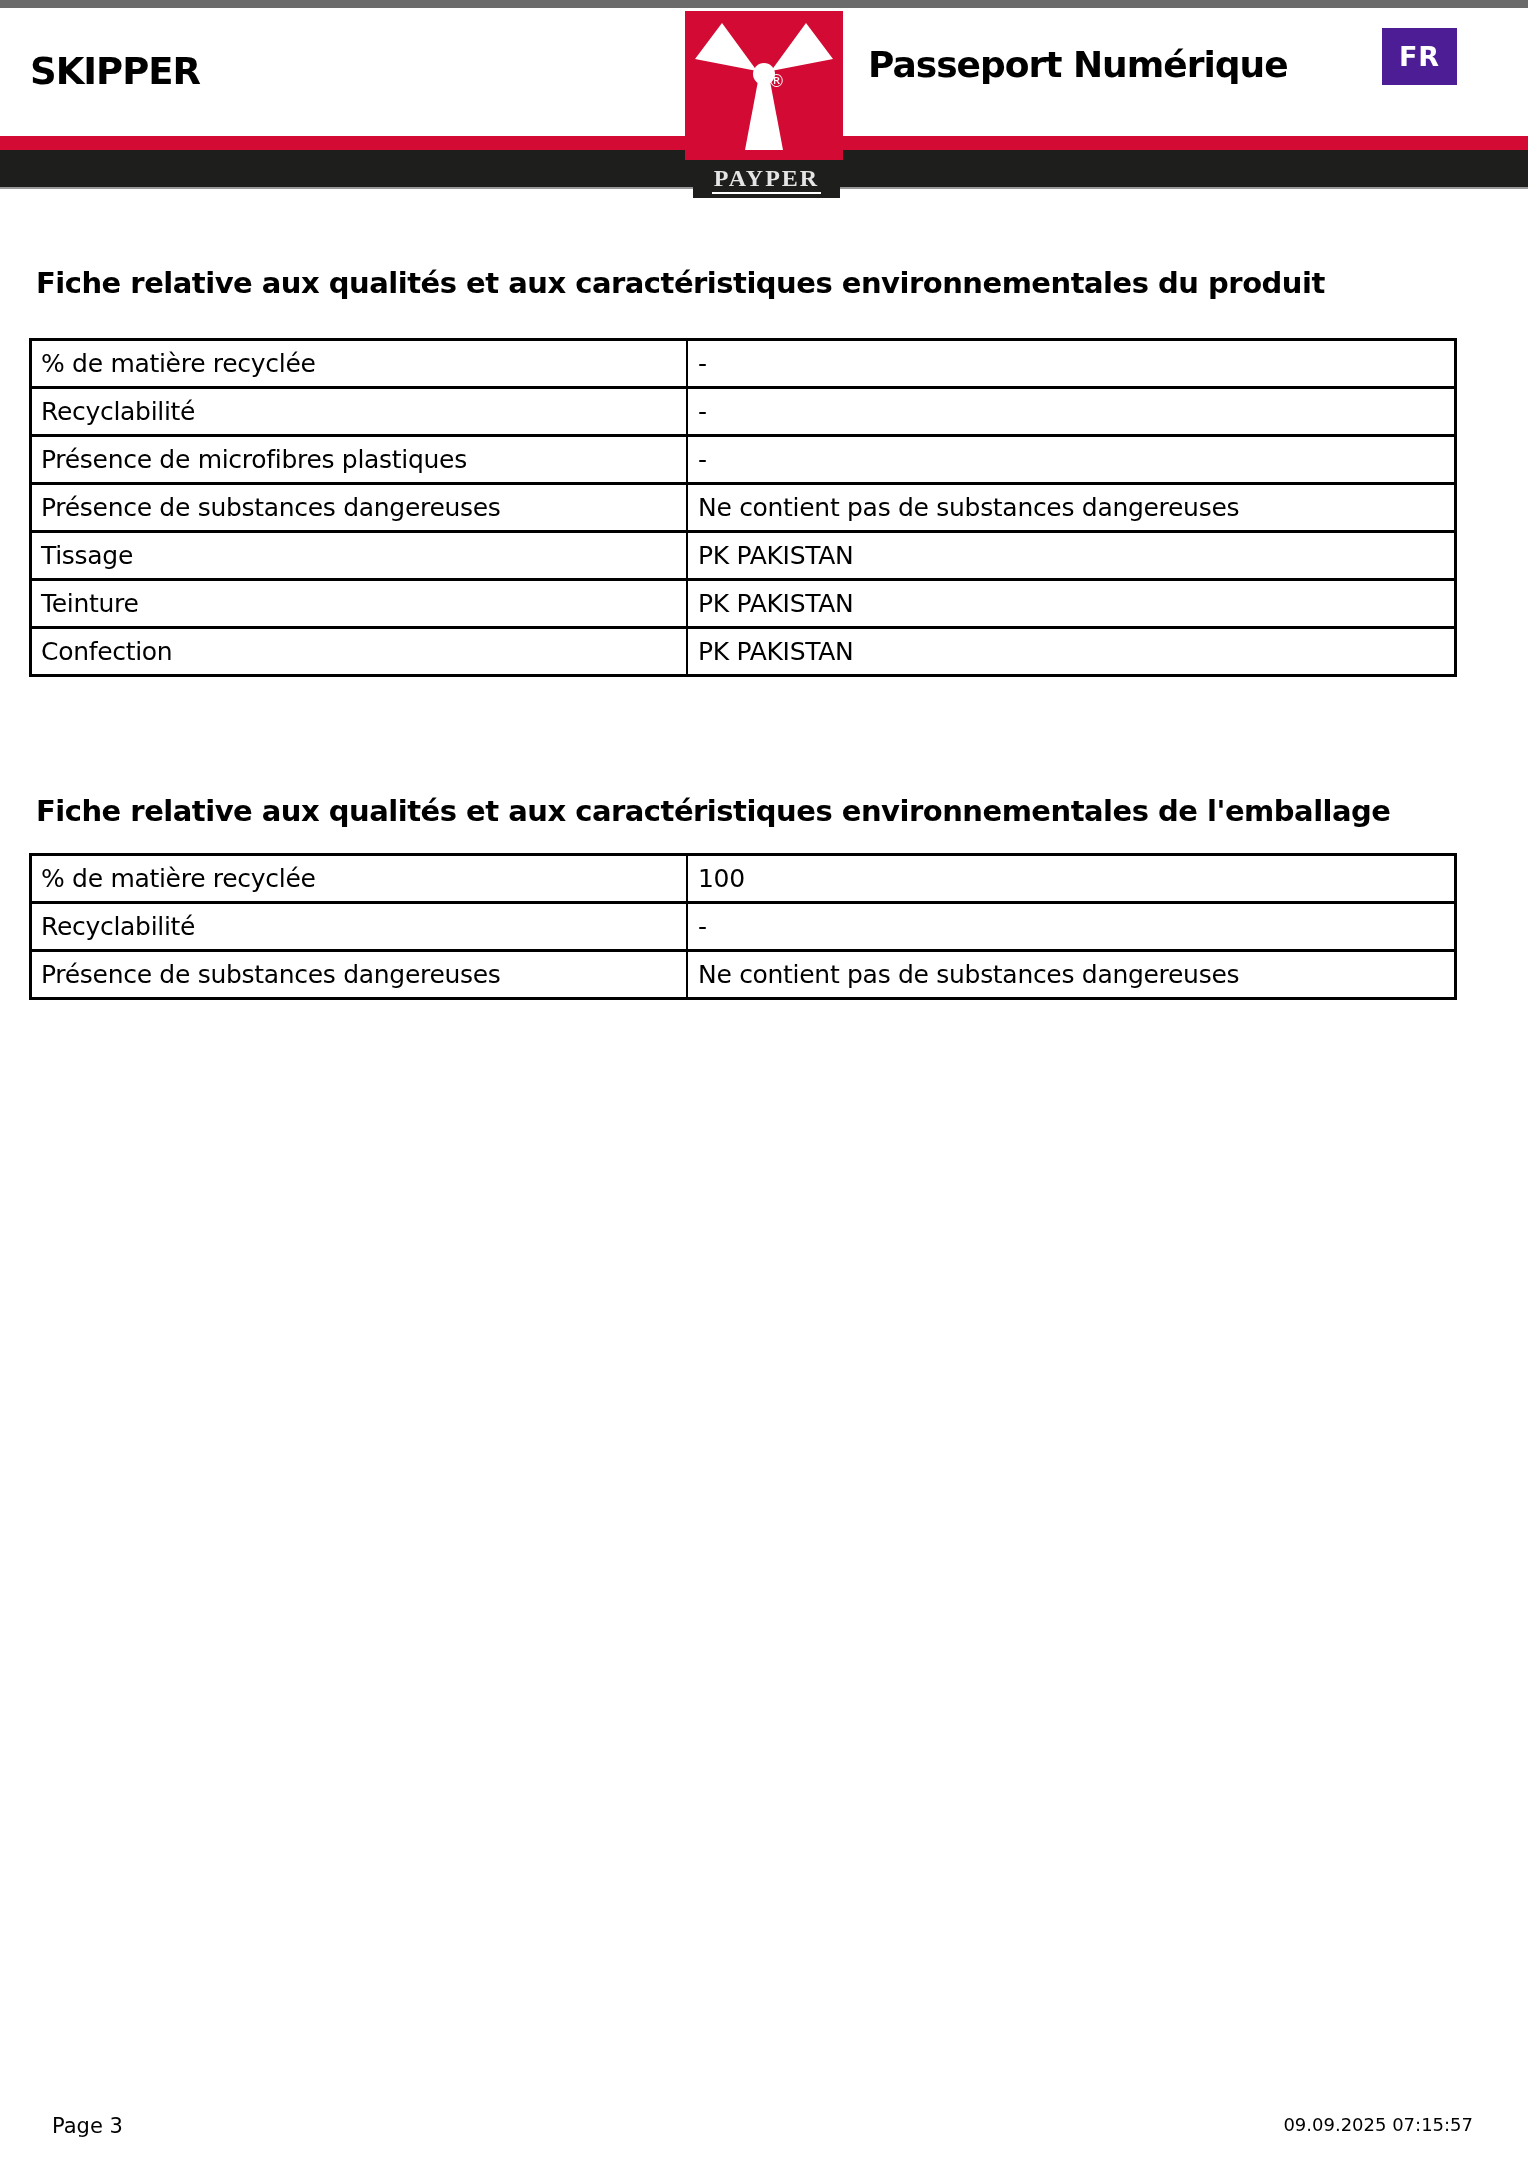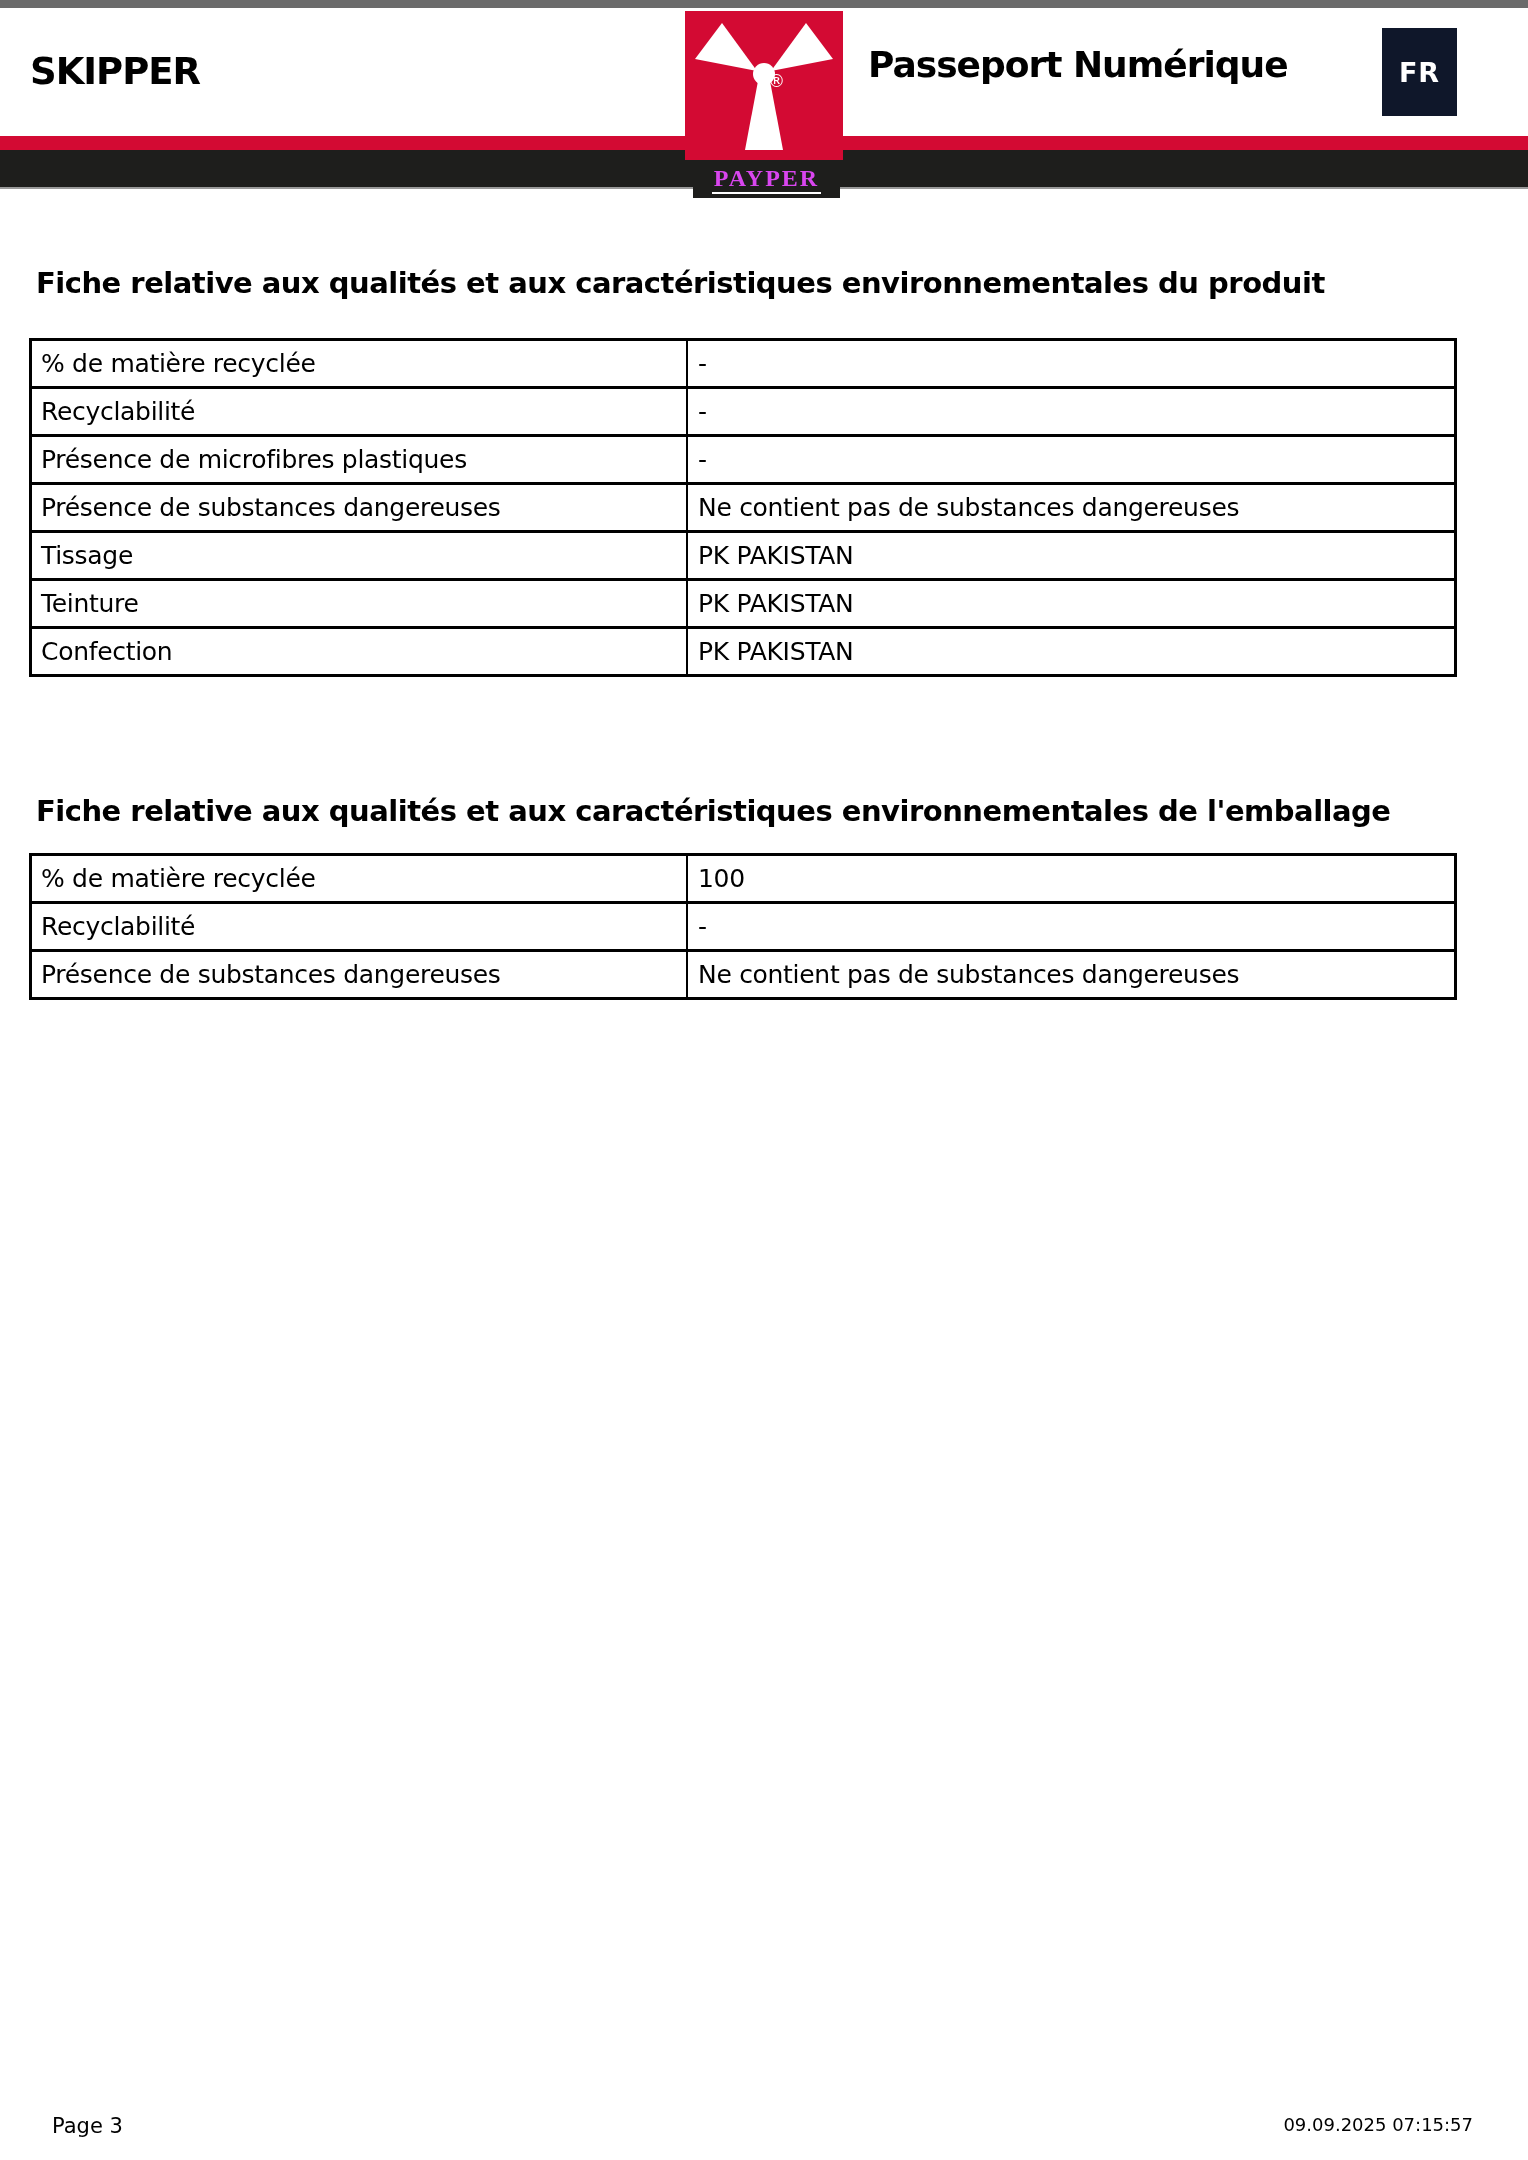--- a/index.html
+++ b/index.html
@@ -18,21 +18,21 @@
   .brand{
     position:absolute;left:30px;top:42px;
     font-size:37px;font-weight:bold;letter-spacing:-1px;
   }
   .doc-title{
     position:absolute;left:868px;top:36px;
     font-size:36px;font-weight:bold;letter-spacing:-1px;
   }
   .fr-badge{
     position:absolute;left:1382px;top:20px;
-    width:75px;height:88px;background:#0f172a;
+    width:75px;height:57px;background:#4c1d95;
     display:flex;align-items:center;justify-content:center;
     color:#fff;font-size:27px;font-weight:bold;letter-spacing:1px;
   }
   .stripe-red{position:absolute;left:0;top:128px;width:100%;height:14px;}
   .stripe-black{position:absolute;left:0;top:142px;width:100%;height:37px;background:#1e1e1c;}
   .stripe-gray{position:absolute;left:0;top:179px;width:100%;height:2px;background:#9a9a9a;}
 
   
   .logo{position:absolute;left:685px;top:3px;width:158px;height:189px;}
   .logo-square{position:absolute;left:0;top:0;width:158px;height:149px;}
@@ -40,21 +40,21 @@
   .logo-reg{
     position:absolute;left:83px;top:62px;
     color:#fff;font-size:17px;line-height:17px;font-family:"DejaVu Sans",sans-serif;
   }
   .logo-band{
     position:absolute;left:8px;top:149px;width:147px;height:38px;
     background:#1e1e1c;
     display:flex;align-items:center;justify-content:center;
   }
   .logo-band .word{
-    color:#d946ef;
+    color:#e5e5e5;
     font-family:"Liberation Serif","DejaVu Serif",serif;
     font-weight:bold;font-size:24px;letter-spacing:2px;
     border-bottom:2px solid #fff;padding:0 2px 1px 2px;line-height:26px;
   }
 
   
   .section-title{
     position:absolute;left:36px;
     font-size:29px;font-weight:bold;letter-spacing:-0.5px;
   }

